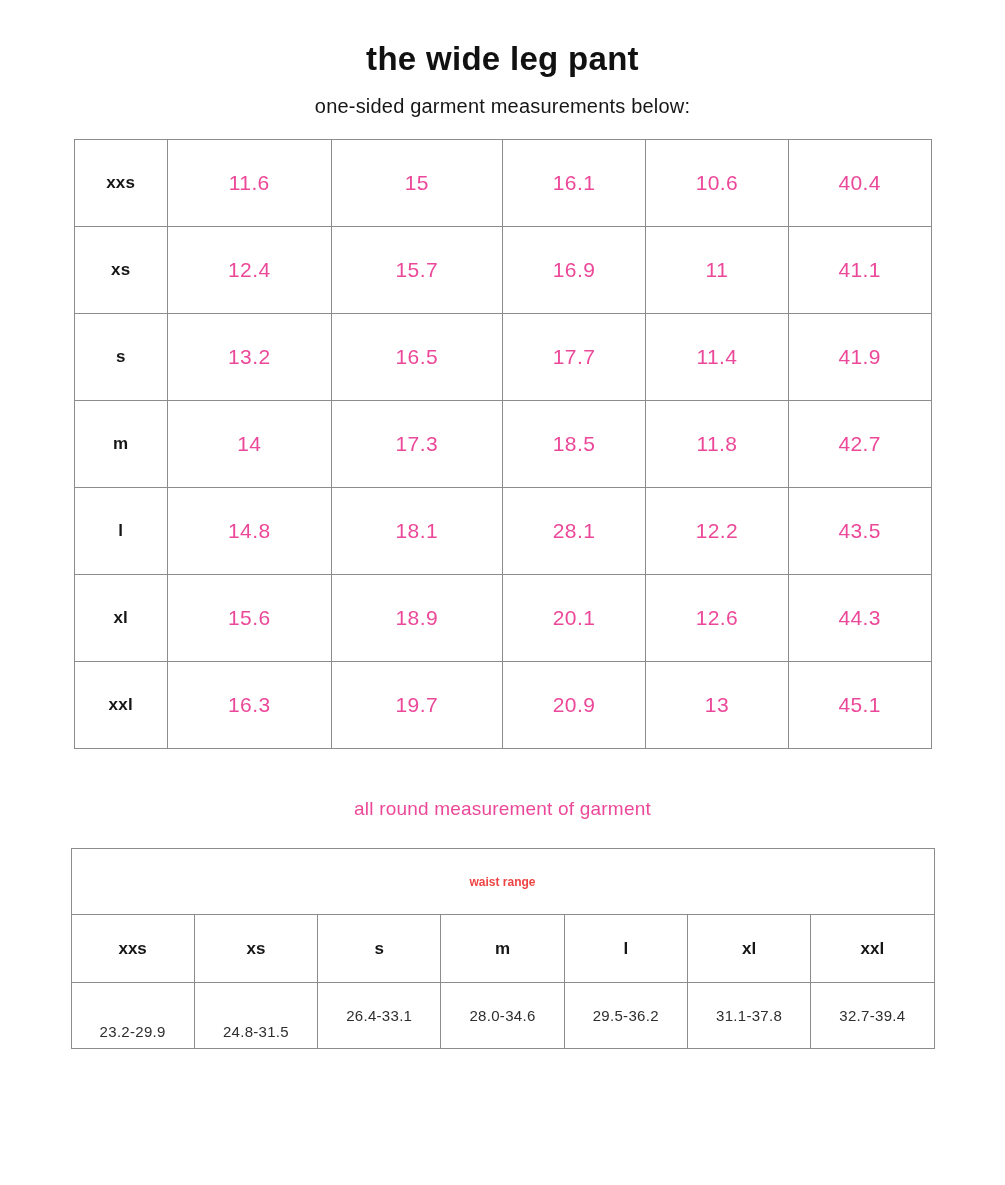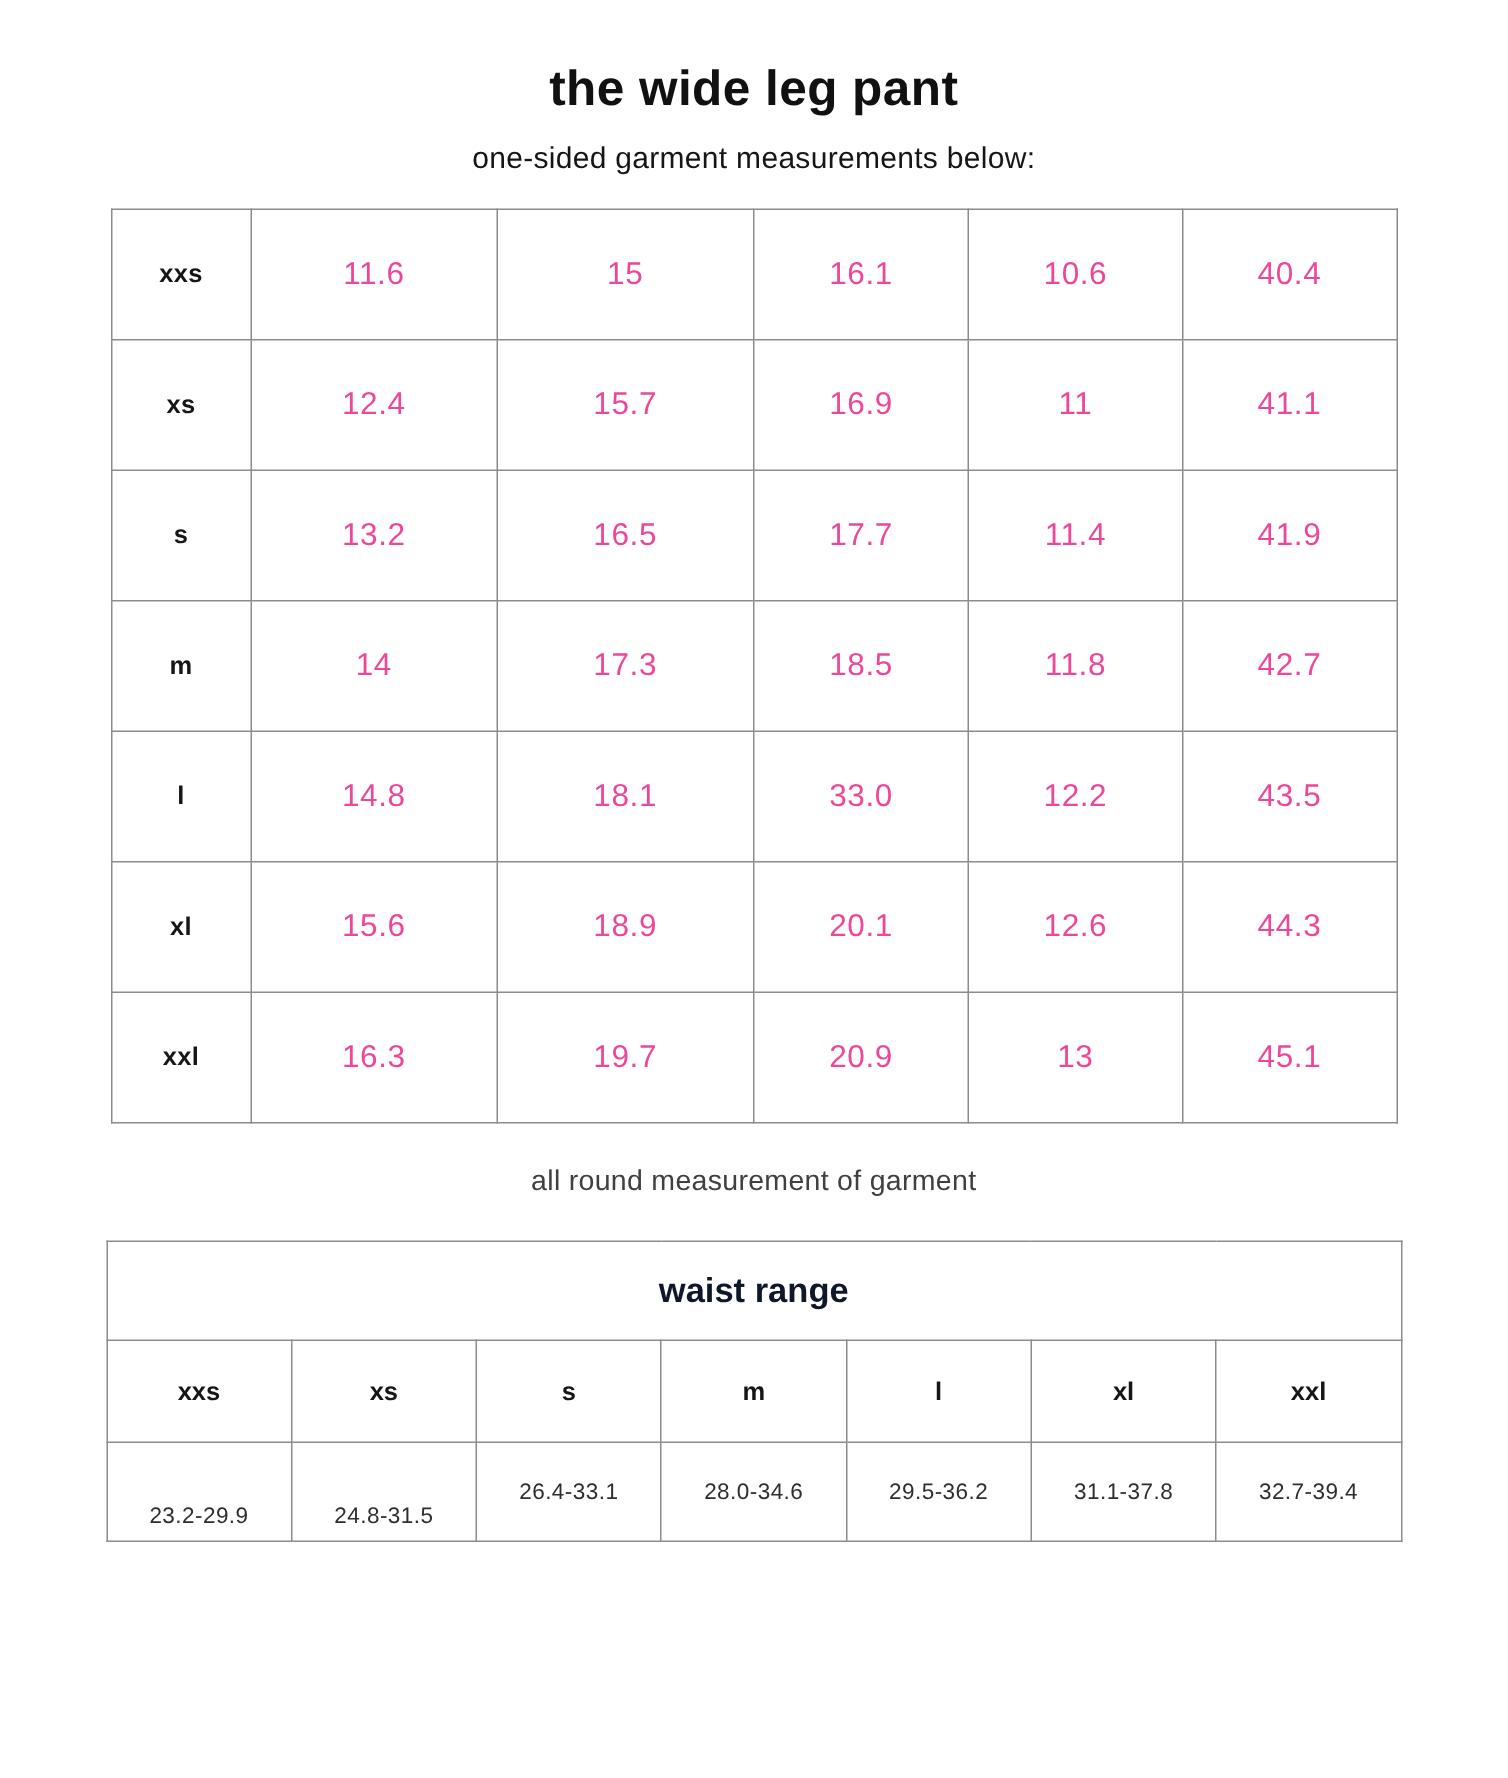--- a/index.html
+++ b/index.html
@@ -58,36 +58,36 @@
     letter-spacing: 0.2px;
   }
   .measurements-table td {
     font-size: 21px;
     font-weight: 400;
     color: #ec4899;
     letter-spacing: 0.4px;
   }
   
   .section-title {
-    margin-top: 28px;
+    margin-top: 49px;
     text-align: center;
     font-size: 19px;
     font-weight: 400;
     letter-spacing: 0.2px;
-    color: #404040;
+    color: #ec4899;
   }
   .waist-table {
     margin-top: 28px;
     width: 864px;
   }
   .waist-table .span-header th {
     height: 66px;
-    font-size: 23px;
-    font-weight: 700;
-    color: #0f172a;
+    font-size: 12px;
+    font-weight: 700;
+    color: #ef4444;
   }
   .waist-table .size-row th {
     height: 68px;
     font-size: 17px;
     font-weight: 700;
     color: #161616;
   }
   .waist-table .range-row td {
     height: 66px;
     font-size: 15px;
@@ -149,21 +149,21 @@
         <td>14</td>
         <td>17.3</td>
         <td>18.5</td>
         <td>11.8</td>
         <td>42.7</td>
       </tr>
       <tr>
         <th>l</th>
         <td>14.8</td>
         <td>18.1</td>
-        <td>33.0</td>
+        <td>28.1</td>
         <td>12.2</td>
         <td>43.5</td>
       </tr>
       <tr>
         <th>xl</th>
         <td>15.6</td>
         <td>18.9</td>
         <td>20.1</td>
         <td>12.6</td>
         <td>44.3</td>

